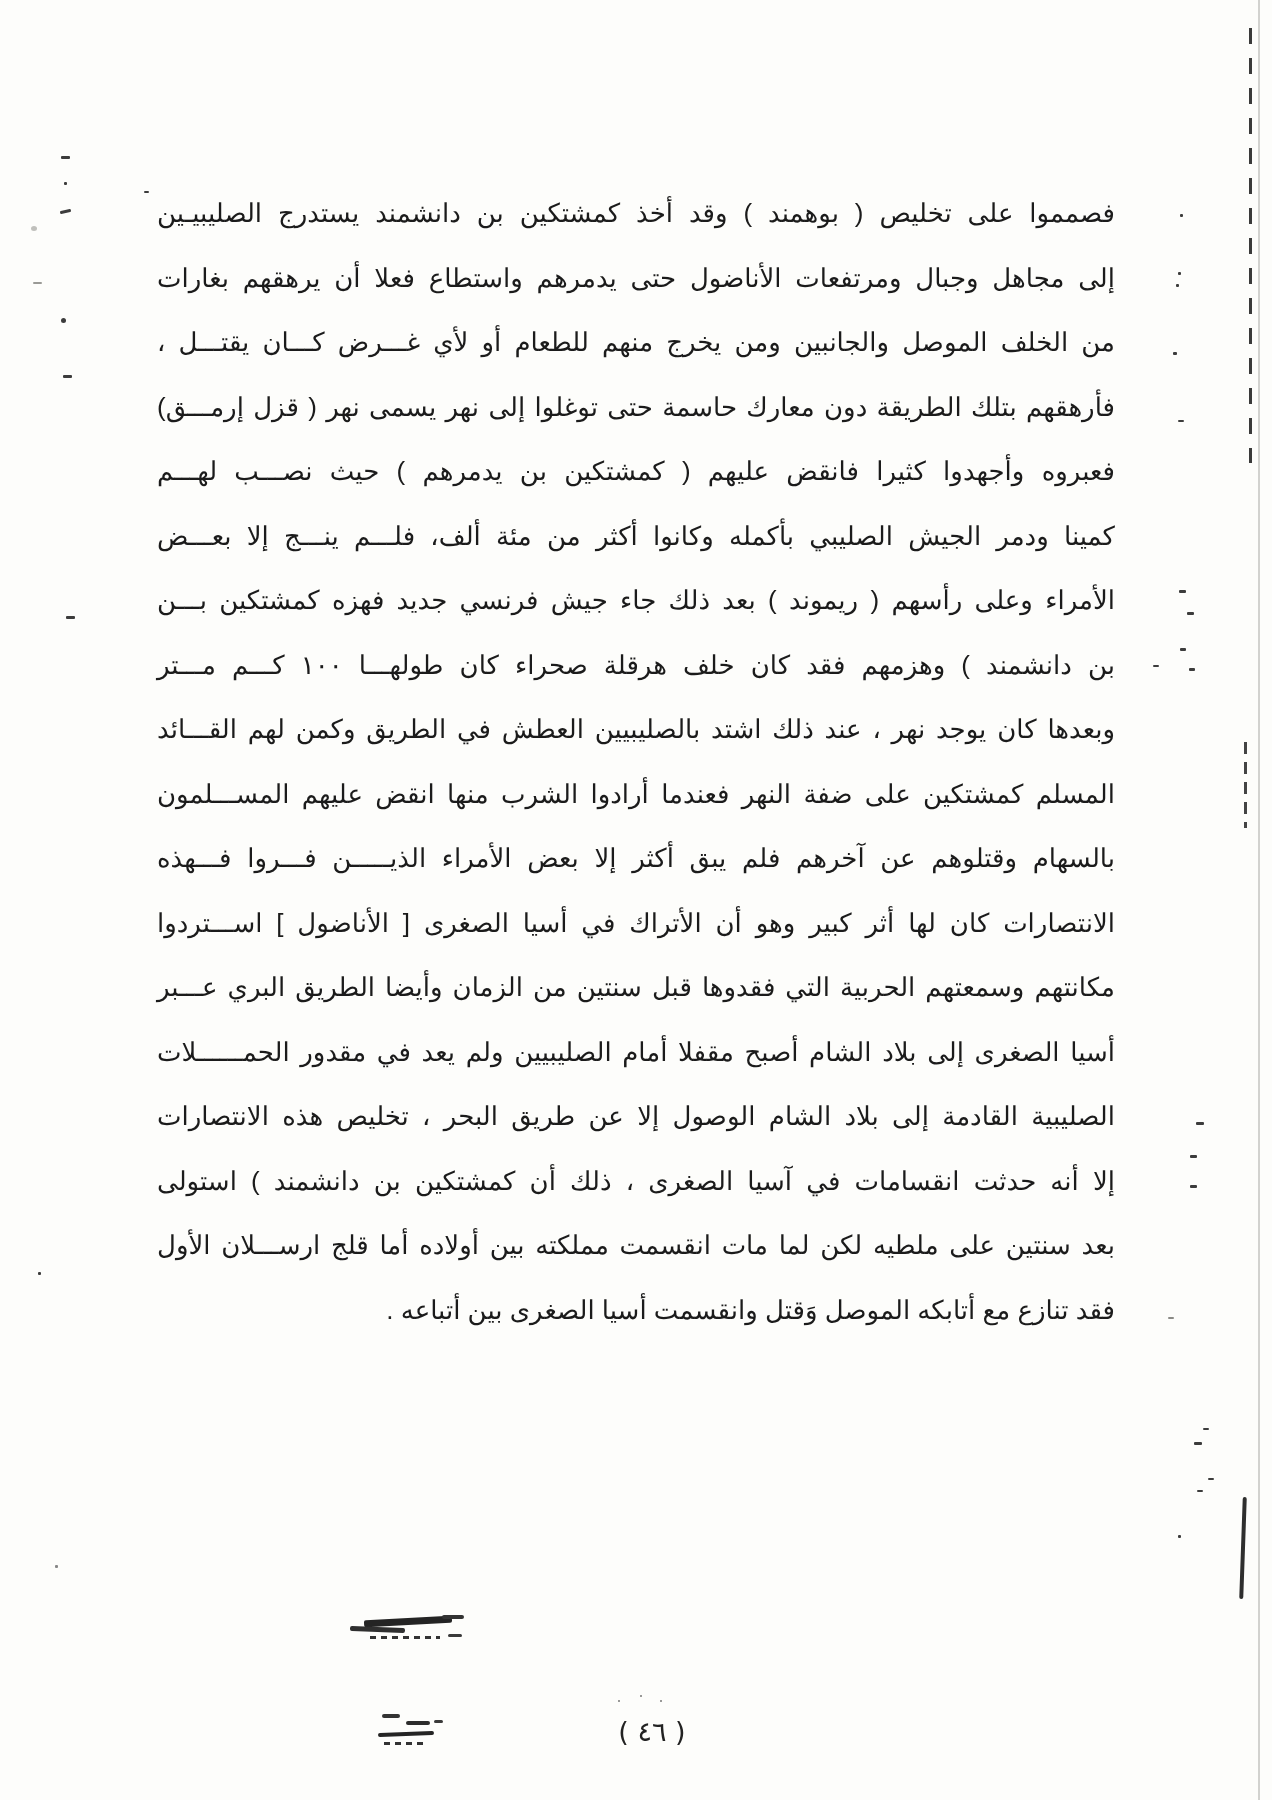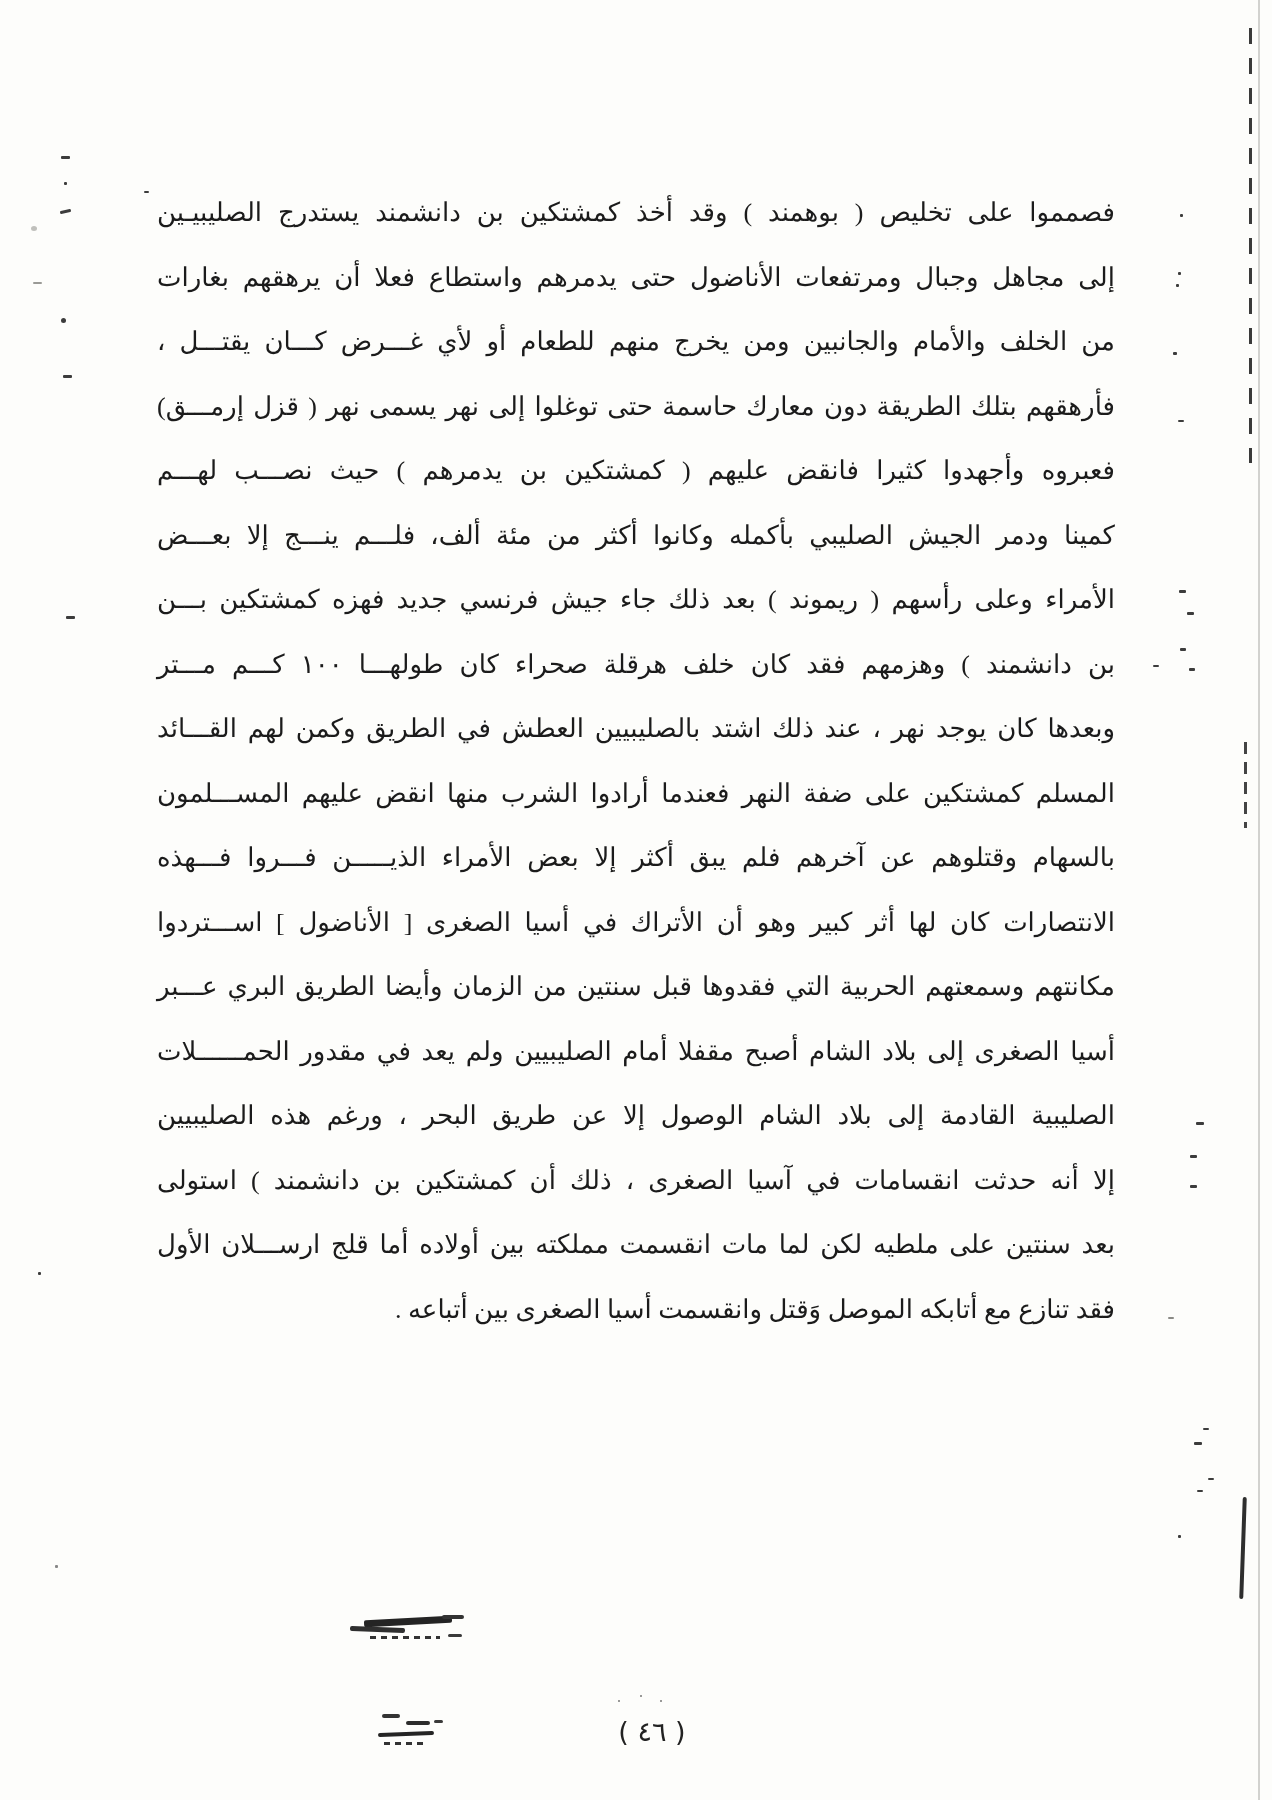--- a/index.html
+++ b/index.html
@@ -20,21 +20,21 @@
   }
   
   .text-block {
     position: absolute;
     top: 181px;
     left: 157px;
     width: 958px;
     direction: rtl;
     color: #1b1b1b;
     font-size: 26px;
-    font-family: Liberation Serif, serif;
+    font-family: Liberation Sans, sans-serif;
   }
   .text-line {
     height: 64.5px;
     line-height: 64.5px;
     white-space: nowrap;
     text-align: justify;
     text-align-last: justify;
     overflow: visible;
     -webkit-font-smoothing: antialiased;
   }
@@ -88,33 +88,33 @@
   }
 </style>
 </head>
 <body>
 
 <div class="page">
 
   <div class="text-block">
     <div class="text-line">فصمموا على تخليص ( بوهمند ) وقد أخذ كمشتكين بن دانشمند يستدرج الصليبيـين</div>
     <div class="text-line">إلى مجاهل وجبال ومرتفعات الأناضول حتى يدمرهم واستطاع فعلا أن يرهقهم بغارات</div>
-    <div class="text-line">من الخلف والأمام والجانبين ومن يخرج منهم للطعام أو لأي غـــرض كـــان يقتـــل ،</div>
+    <div class="text-line">من الخلف الموصل والجانبين ومن يخرج منهم للطعام أو لأي غـــرض كـــان يقتـــل ،</div>
     <div class="text-line">فأرهقهم بتلك الطريقة دون معارك حاسمة حتى توغلوا إلى نهر يسمى نهر ( قزل إرمـــق)</div>
     <div class="text-line">فعبروه وأجهدوا كثيرا فانقض عليهم ( كمشتكين بن يدمرهم ) حيث نصـــب لهـــم</div>
     <div class="text-line">كمينا ودمر الجيش الصليبي بأكمله وكانوا أكثر من مئة ألف، فلـــم ينـــج إلا بعـــض</div>
     <div class="text-line">الأمراء وعلى رأسهم ( ريموند ) بعد ذلك جاء جيش فرنسي جديد فهزه كمشتكين بـــن</div>
     <div class="text-line">بن دانشمند ) وهزمهم فقد كان خلف هرقلة صحراء كان طولهـــا ١٠٠ كـــم مـــتر</div>
     <div class="text-line">وبعدها كان يوجد نهر ، عند ذلك اشتد بالصليبيين العطش في الطريق وكمن لهم القـــائد</div>
     <div class="text-line">المسلم كمشتكين على ضفة النهر فعندما أرادوا الشرب منها انقض عليهم المســـلمون</div>
     <div class="text-line">بالسهام وقتلوهم عن آخرهم فلم يبق أكثر إلا بعض الأمراء الذيـــــن فـــروا فـــهذه</div>
     <div class="text-line">الانتصارات كان لها أثر كبير وهو أن الأتراك في أسيا الصغرى [ الأناضول ] اســـتردوا</div>
     <div class="text-line">مكانتهم وسمعتهم الحربية التي فقدوها قبل سنتين من الزمان وأيضا الطريق البري عـــبر</div>
     <div class="text-line">أسيا الصغرى إلى بلاد الشام أصبح مقفلا أمام الصليبيين ولم يعد في مقدور الحمــــــلات</div>
-    <div class="text-line">الصليبية القادمة إلى بلاد الشام الوصول إلا عن طريق البحر ، ورغم هذه الصليبيين</div>
+    <div class="text-line">الصليبية القادمة إلى بلاد الشام الوصول إلا عن طريق البحر ، تخليص هذه الانتصارات</div>
     <div class="text-line">إلا أنه حدثت انقسامات في آسيا الصغرى ، ذلك أن كمشتكين بن دانشمند ) استولى</div>
     <div class="text-line">بعد سنتين على ملطيه لكن لما مات انقسمت مملكته بين أولاده أما قلج ارســـلان الأول</div>
     <div class="text-line last-line">فقد تنازع مع أتابكه الموصل وَقتل وانقسمت أسيا الصغرى بين أتباعه .</div>
   </div>
 
   <div class="page-number">( ٤٦ )</div>
 
   <div>
     <div class="artifact edge-line-faint"></div>
     <div class="artifact edge-dash-top"></div>

